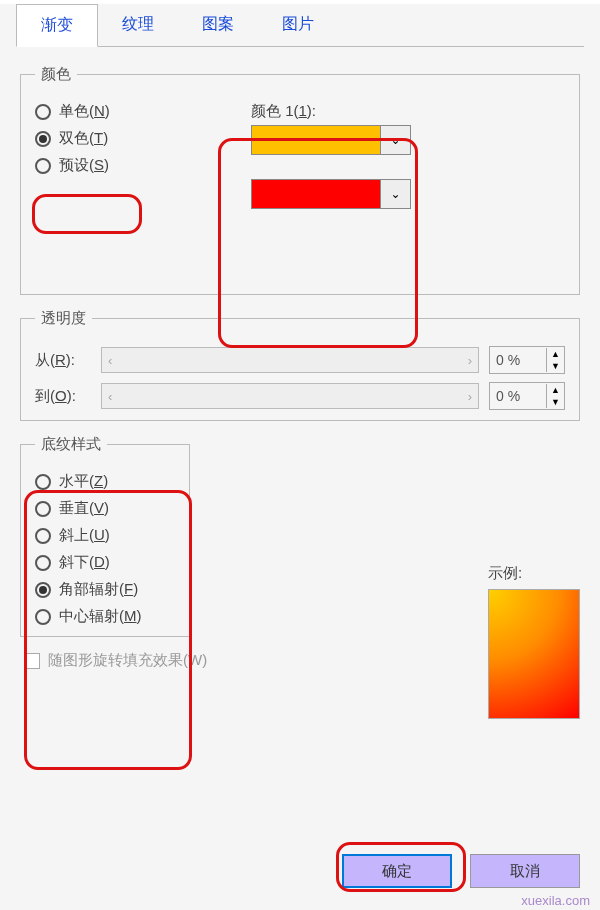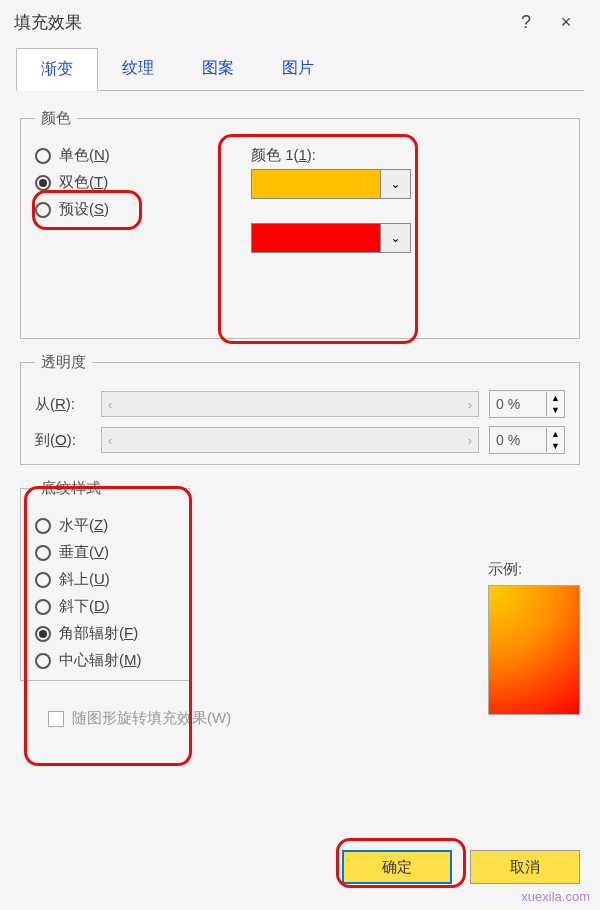--- a/index.html
+++ b/index.html
@@ -38,37 +38,32 @@
 .variants-label { font-size: 15px; color: #444; margin: 4px 0 6px 0; }
 .variants-grid { width: 210px; display: grid; grid-template-columns: 1fr 1fr; grid-template-rows: 1fr 1fr; gap: 2px; border: 1px solid #ccc; }
 .variants-grid .v { height: 106px; border: 1px solid #aaa; }
 .v1 { background: radial-gradient(circle at 0% 0%, #ffd000 0%, #ff8c00 45%, #ff0000 100%); }
 .v2 { background: radial-gradient(circle at 100% 0%, #ffd000 0%, #ff8c00 45%, #ff0000 100%); }
 .v3 { background: radial-gradient(circle at 0% 100%, #ffd000 0%, #ff8c00 45%, #ff0000 100%); }
 .v4 { background: radial-gradient(circle at 100% 100%, #ffd000 0%, #ff8c00 45%, #ff0000 100%); }
 .sample-label { font-size: 15px; color: #444; margin-bottom: 6px; }
 .sample-box { width: 92px; height: 130px; border: 1px solid #aaa; background: radial-gradient(circle at 0% 0%, #ffd000 0%, #ff8c00 45%, #ff0000 100%); }
 .sample-area { position: absolute; right: 20px; top: 560px; }
-.cb-row { display: flex; align-items: center; gap: 8px; margin: 14px 0 0 4px; font-size: 15px; color: #999; padding-left: 24px; }
+.cb-row { display: flex; align-items: center; gap: 8px; margin: 0 0 0 4px; font-size: 15px; color: #999; }
 .cb { width: 16px; height: 16px; border: 1px solid #aaa; background: #fff; }
 .footer { position: absolute; bottom: 26px; right: 20px; display: flex; gap: 18px; align-items: center; }
-.btn-std { width: 110px; height: 34px; border: 1px solid #999; background: #fde047; display: flex; align-items: center; justify-content: center; font-size: 15px; color: #333; cursor: pointer; }
+.btn-std { width: 110px; height: 34px; border: 1px solid #999; background: #c4b5fd; display: flex; align-items: center; justify-content: center; font-size: 15px; color: #333; cursor: pointer; }
 .btn-primary { border: 2px solid #0078d7; }
 .anno { position: absolute; border: 3px solid #d11; border-radius: 14px; pointer-events: none; }
 .watermark { position: absolute; bottom: 6px; right: 10px; font-size: 13px; color: #a8c; }
 </style>
 </head>
 <body>
 
 <div class="dialog">
-  <div class="titlebar">
-    <span class="title">填充效果</span>
-    <span class="btn">?</span>
-    <span class="btn">×</span>
-  </div>
 
   <div class="tabs">
     <div class="tab active">渐变</div>
     <div class="tab">纹理</div>
     <div class="tab">图案</div>
     <div class="tab">图片</div>
   </div>
 
   <div class="panel">
 

